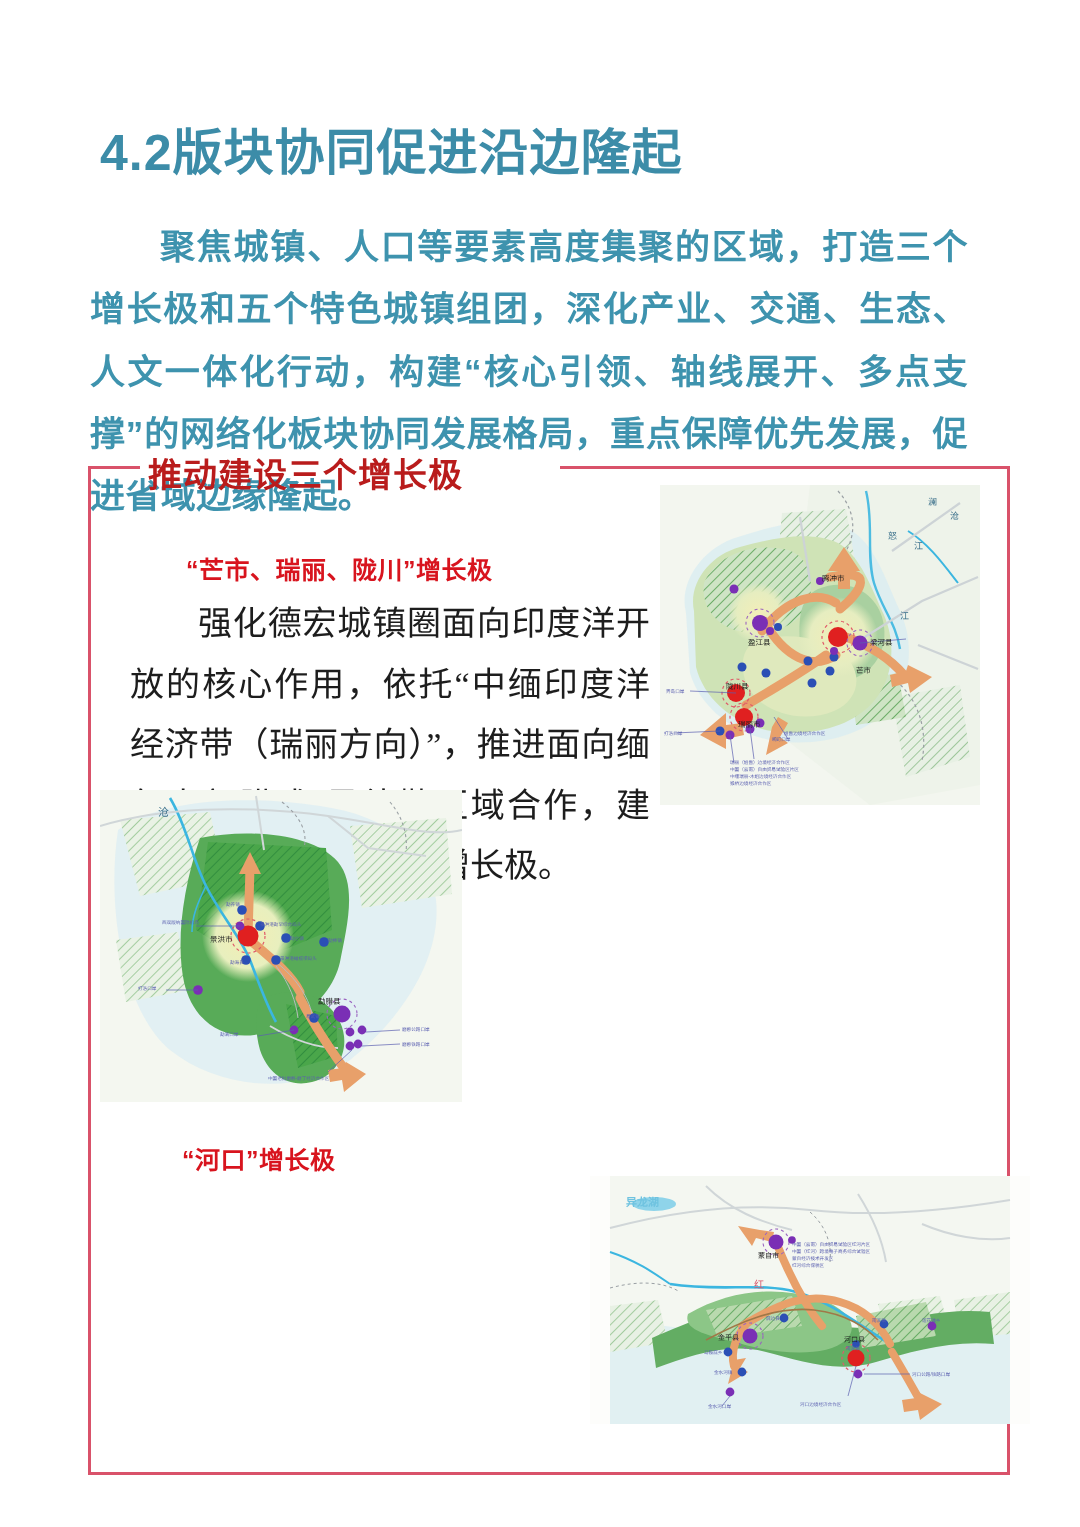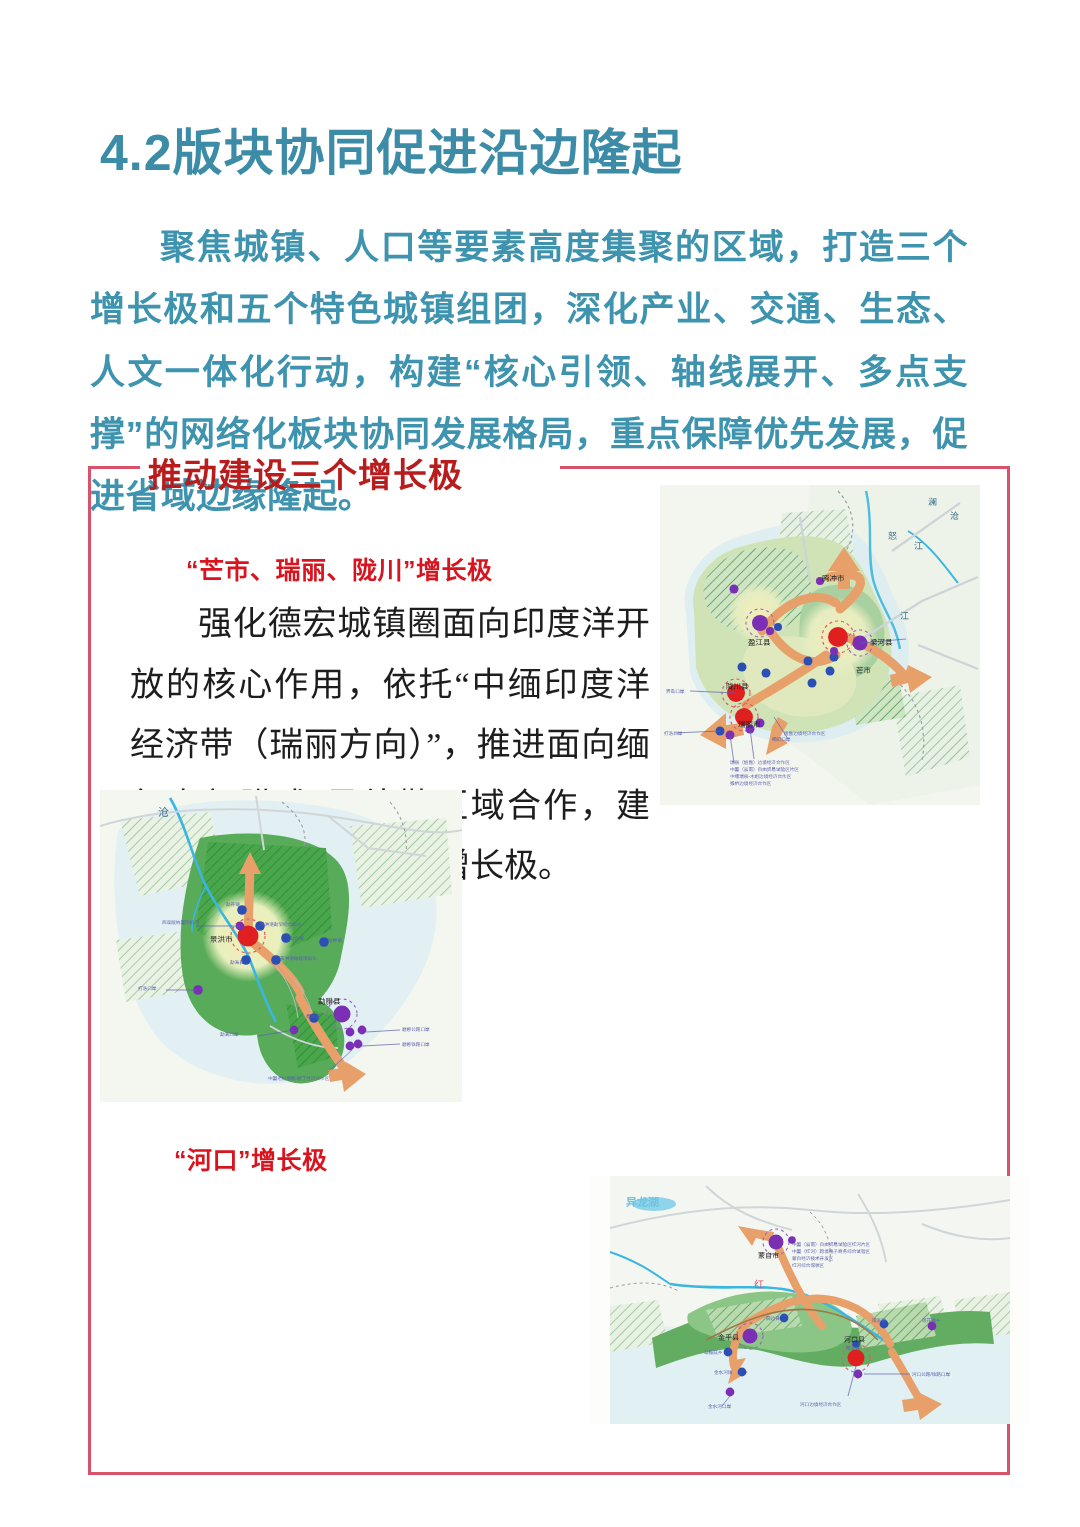--- a/index.html
+++ b/index.html
@@ -57,21 +57,21 @@
     font-family:"Liberation Serif","DejaVu Serif",serif;
   }
 
   
   .p1-title{left:186px;top:550px;}
   .p1-body{left:130px;top:594px;width:520px;}
   
   .p2-title{left:514px;top:845px;}
   .p2-body{left:458px;top:889px;width:530px;}
   
-  .p3-title{left:174px;top:1140px;}
+  .p3-title{left:182px;top:1140px;}
   .p3-body{left:108px;top:1184px;width:470px;}
 
   
   .map{position:absolute;overflow:hidden;background:#fdfdfb;}
   .map svg{display:block;width:100%;height:100%;}
   #map-dehong{left:660px;top:485px;width:320px;height:320px;}
   #map-banna{left:100px;top:790px;width:362px;height:312px;}
   #map-hekou{left:590px;top:1176px;width:440px;height:248px;}
 
   .mlabel{font-family:"Liberation Sans","DejaVu Sans",sans-serif;}

